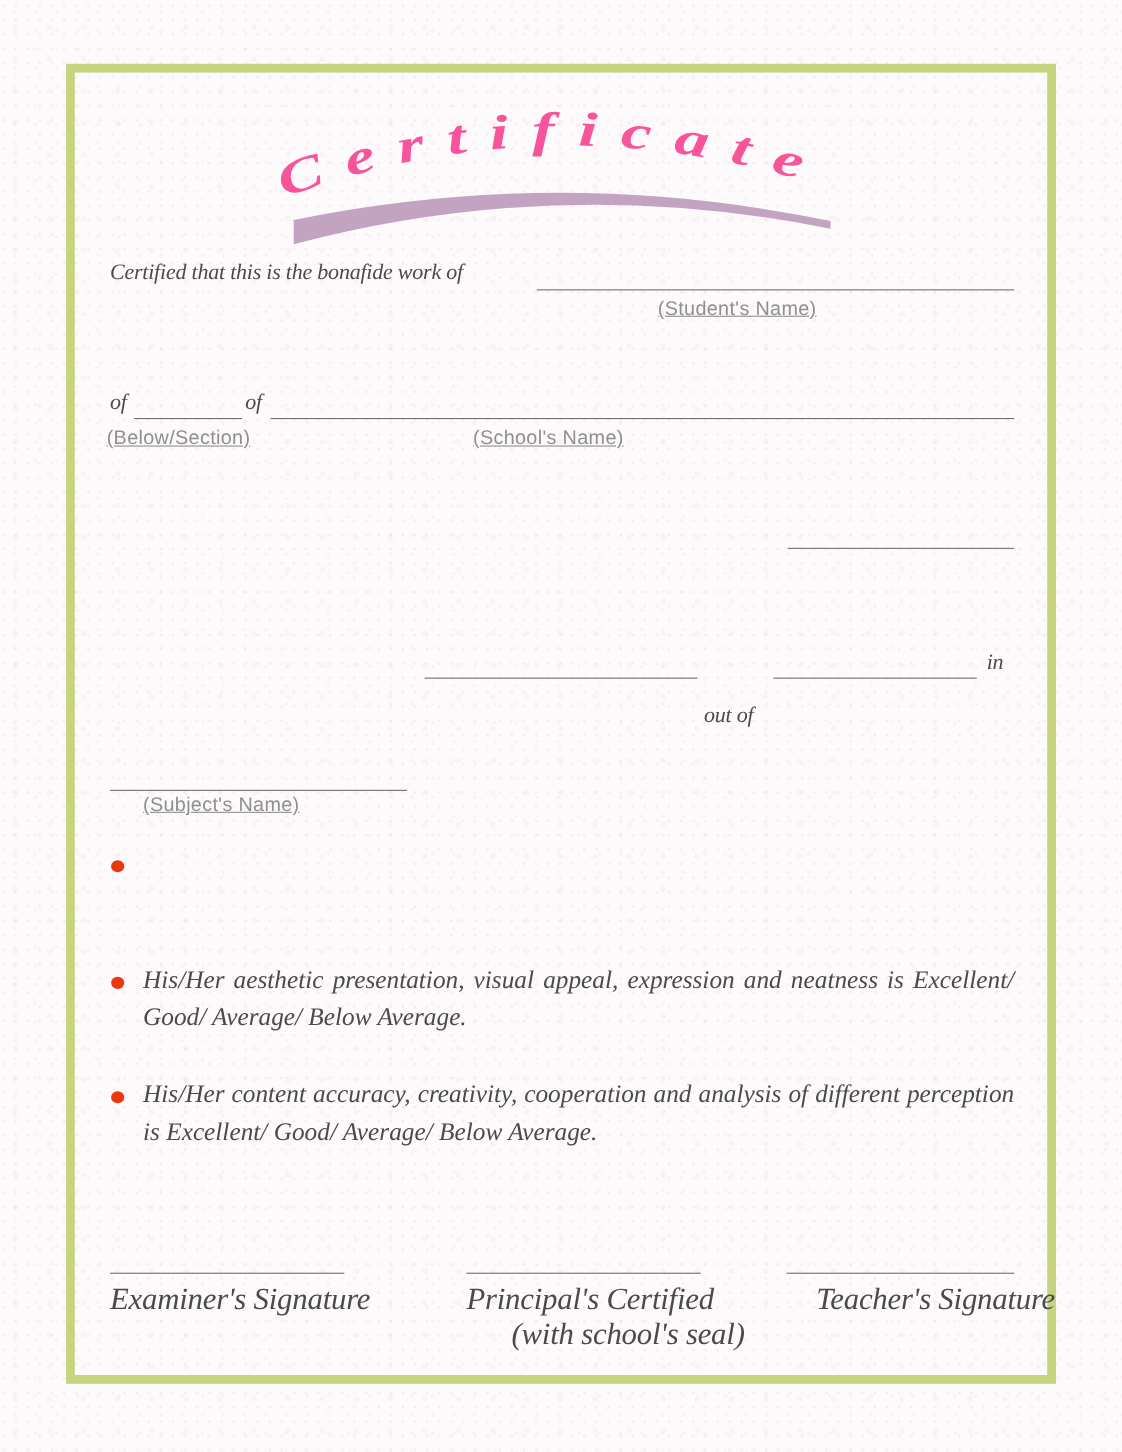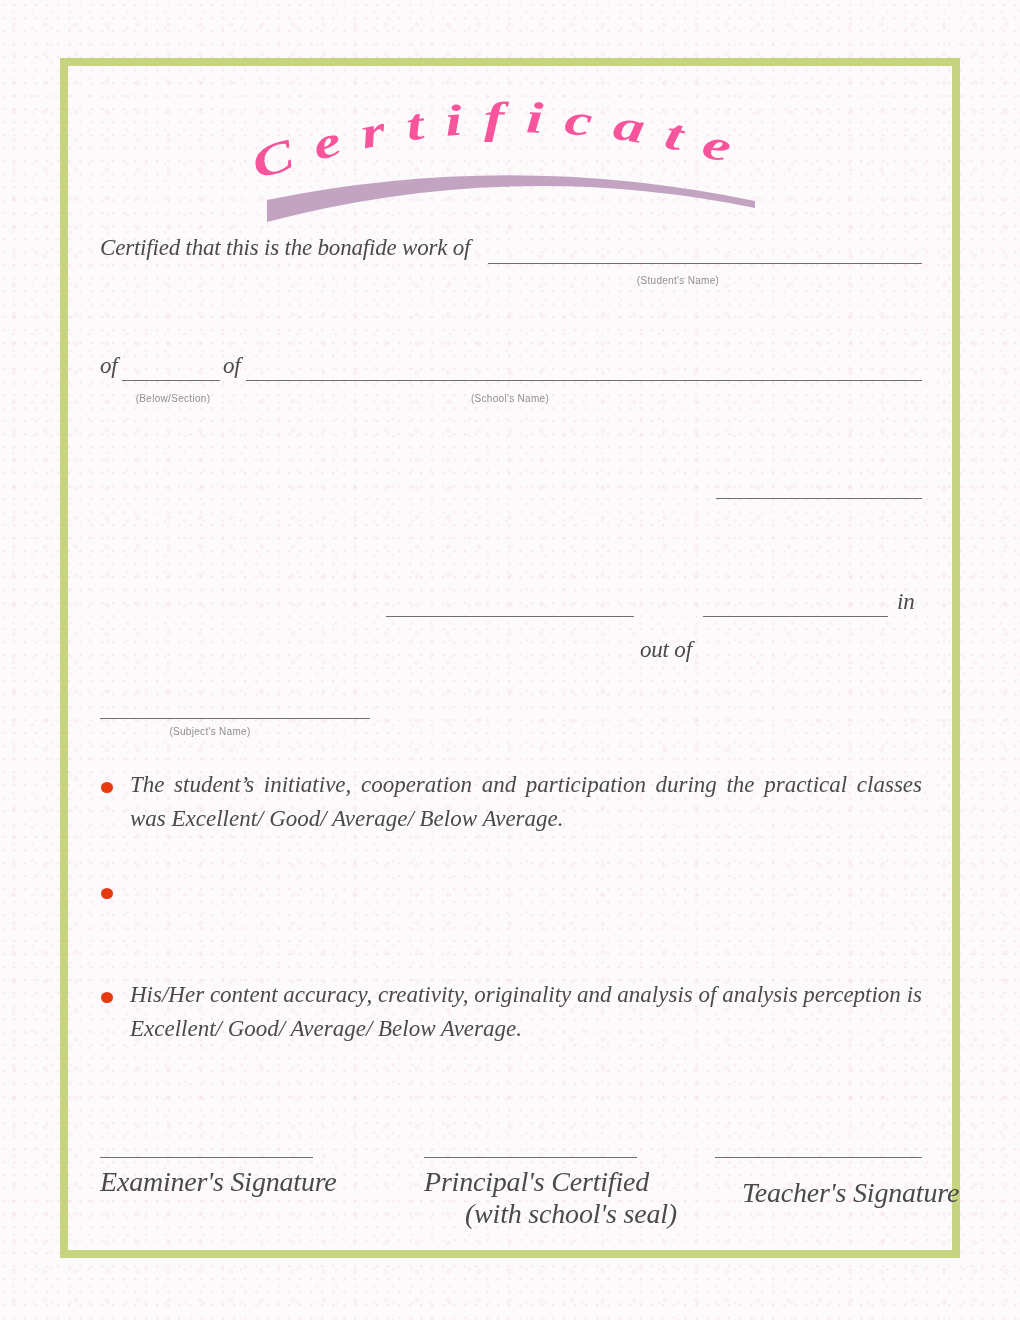--- a/index.html
+++ b/index.html
@@ -24,33 +24,34 @@
     font-family:"Liberation Serif","DejaVu Serif",serif;
     font-style:italic;font-weight:bold;font-size:44px;
     fill:var(--title_pink,#f8549c);
     letter-spacing:15px;
   }
   .swoosh{fill:var(--swoosh_mauve,#c2a3c2);}
   .script{
     position:absolute;
     font-family:"Liberation Serif","DejaVu Serif",serif;
     font-style:italic;
-    font-size:23px;line-height:28px;
+    font-size:20px;line-height:28px;
     color:var(--text_dark,#4a4a4a);
     letter-spacing:-0.2px;
     white-space:nowrap;
   }
   .hint{
     position:absolute;
     font-family:"Liberation Sans","DejaVu Sans",sans-serif;
-    font-size:10px;line-height:15px;
+    font-size:18px;line-height:15px;
     color:var(--hint_gray,#8f8f8f);
     letter-spacing:.3px;
-    text-align:center;
+    text-align:left;
     white-space:nowrap;
+    text-decoration:underline;
   }
   .rule{position:absolute;height:0;border-top:1.6px solid var(--rule_gray,#6f6f6f);}
   .bullet-text{
     position:absolute;
     font-family:"Liberation Serif","DejaVu Serif",serif;
     font-style:italic;
     font-size:23px;line-height:34px;
     color:var(--text_dark,#4a4a4a);
     width:792px;left:130px;
     text-align:justify;
@@ -93,29 +94,29 @@
 
   <div class="rule" style="left:386px;top:616px;width:248px;"></div>
   <div class="script" style="left:640px;top:588px;margin-top:48px;">out of</div>
   <div class="rule" style="left:703px;top:616px;width:185px;"></div>
   <div class="script" style="left:897px;top:588px;">in</div>
 
   <div class="rule" style="left:100px;top:718px;width:270px;"></div>
   <div class="hint" style="left:130px;top:724px;width:160px;">(Subject's Name)</div>
 
   <div class="bullet-dot" style="top:782px;"></div>
-  <div class="bullet-text" style="top:768px;">The student’s initiative, cooperation and participation during the practical classes was Excellent/ Good/ Average/ Below Average.</div>
 
   <div class="bullet-dot" style="top:888px;"></div>
+  <div class="bullet-text" style="top:874px;">His/Her aesthetic presentation, visual appeal, expression and neatness is Excellent/ Good/ Average/ Below Average.</div>
 
   <div class="bullet-dot" style="top:992px;"></div>
-  <div class="bullet-text" style="top:978px;">His/Her content accuracy, creativity, originality and analysis of analysis perception is Excellent/ Good/ Average/ Below Average.</div>
+  <div class="bullet-text" style="top:978px;">His/Her content accuracy, creativity, cooperation and analysis of different perception is Excellent/ Good/ Average/ Below Average.</div>
 
   <div class="rule" style="left:100px;top:1157px;width:213px;"></div>
   <div class="rule" style="left:424px;top:1157px;width:213px;"></div>
   <div class="rule" style="left:715px;top:1157px;width:207px;"></div>
 
   <div class="script sig-label" style="left:100px;top:1168px;">Examiner's Signature</div>
   <div class="script sig-label" style="left:424px;top:1168px;">Principal's Certified</div>
   <div class="script sig-label" style="left:424px;top:1200px;margin-left:41px;">(with school's seal)</div>
-  <div class="script sig-label" style="left:742px;top:1168px;margin-top:11px;">Teacher's Signature</div>
+  <div class="script sig-label" style="left:742px;top:1168px;">Teacher's Signature</div>
 
 </div>
 
 </body></html>

